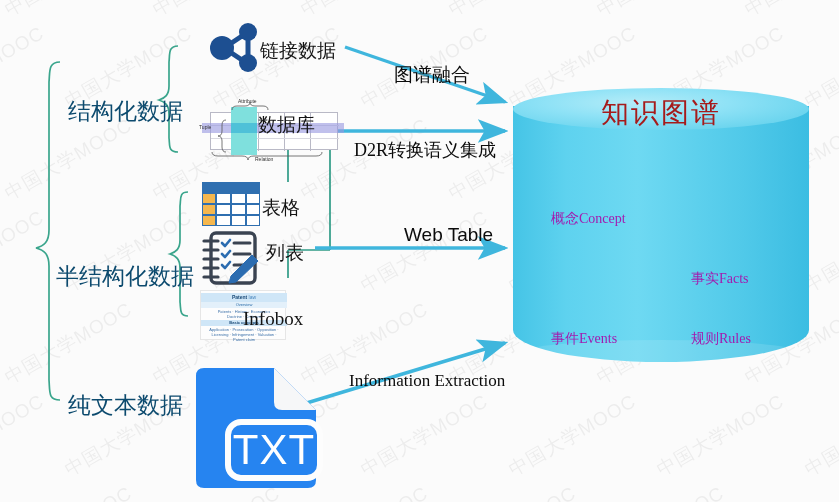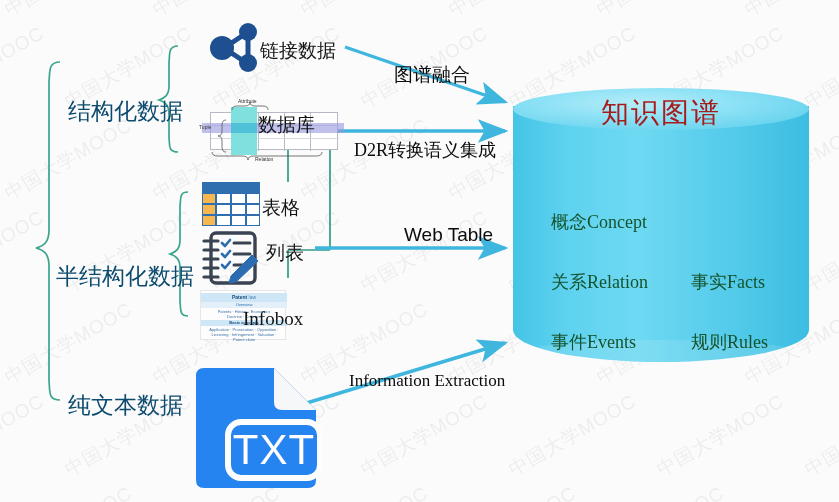--- a/index.html
+++ b/index.html
@@ -78,21 +78,21 @@
     background:rgba(255,255,255,0.12);
   }
   .cyl-title{
     position:absolute;left:0;top:6px;width:296px;text-align:center;
     font-family:"Liberation Serif", serif;
     font-size:28px;color:#a61b1b;letter-spacing:2px;z-index:3;
   }
   .cyl-cell{
     position:absolute;
     font-family:"Liberation Serif", serif;
-    font-size:18px;color:#14532d;white-space:nowrap;z-index:3;
+    font-size:14px;color:#a21caf;white-space:nowrap;z-index:3;
   }
 
   
   svg.ov{position:absolute;left:0;top:0;width:839px;height:502px;overflow:visible;}
   #braces-svg{z-index:12;}
   #conn-svg{z-index:11;}
   #arrows-svg{z-index:14;}
 
   
   #icon-linked{position:absolute;left:208px;top:22px;width:54px;height:52px;z-index:20;}
@@ -299,21 +299,20 @@
     <text x="86" y="104" font-family="Liberation Sans, sans-serif" font-size="42" fill="#ffffff" text-anchor="middle" letter-spacing="1">TXT</text>
   </svg>
 
   <div id="cyl">
     <div id="cyl-body"></div>
     <div id="cyl-bottom-shade"></div>
     <div id="cyl-top"></div>
     <div class="cyl-title">知识图谱</div>
 
     <div class="cyl-cell" style="left:38px;top:122px;">概念Concept</div>
-    <div class="cyl-cell" style="left:38px;top:182px;">关系Relation</div>
     <div class="cyl-cell" style="left:178px;top:182px;">事实Facts</div>
     <div class="cyl-cell" style="left:38px;top:242px;">事件Events</div>
     <div class="cyl-cell" style="left:178px;top:242px;">规则Rules</div>
   </div>
 
   <svg class="ov" id="arrows-svg" viewBox="0 0 839 502">
     <defs>
       <marker id="ah" markerWidth="9" markerHeight="7" refX="8" refY="3.5" orient="auto" markerUnits="strokeWidth">
         <path d="M0,0 L9,3.5 L0,7 L2,3.5 Z" fill="#3fb6dd"></path>
       </marker>

